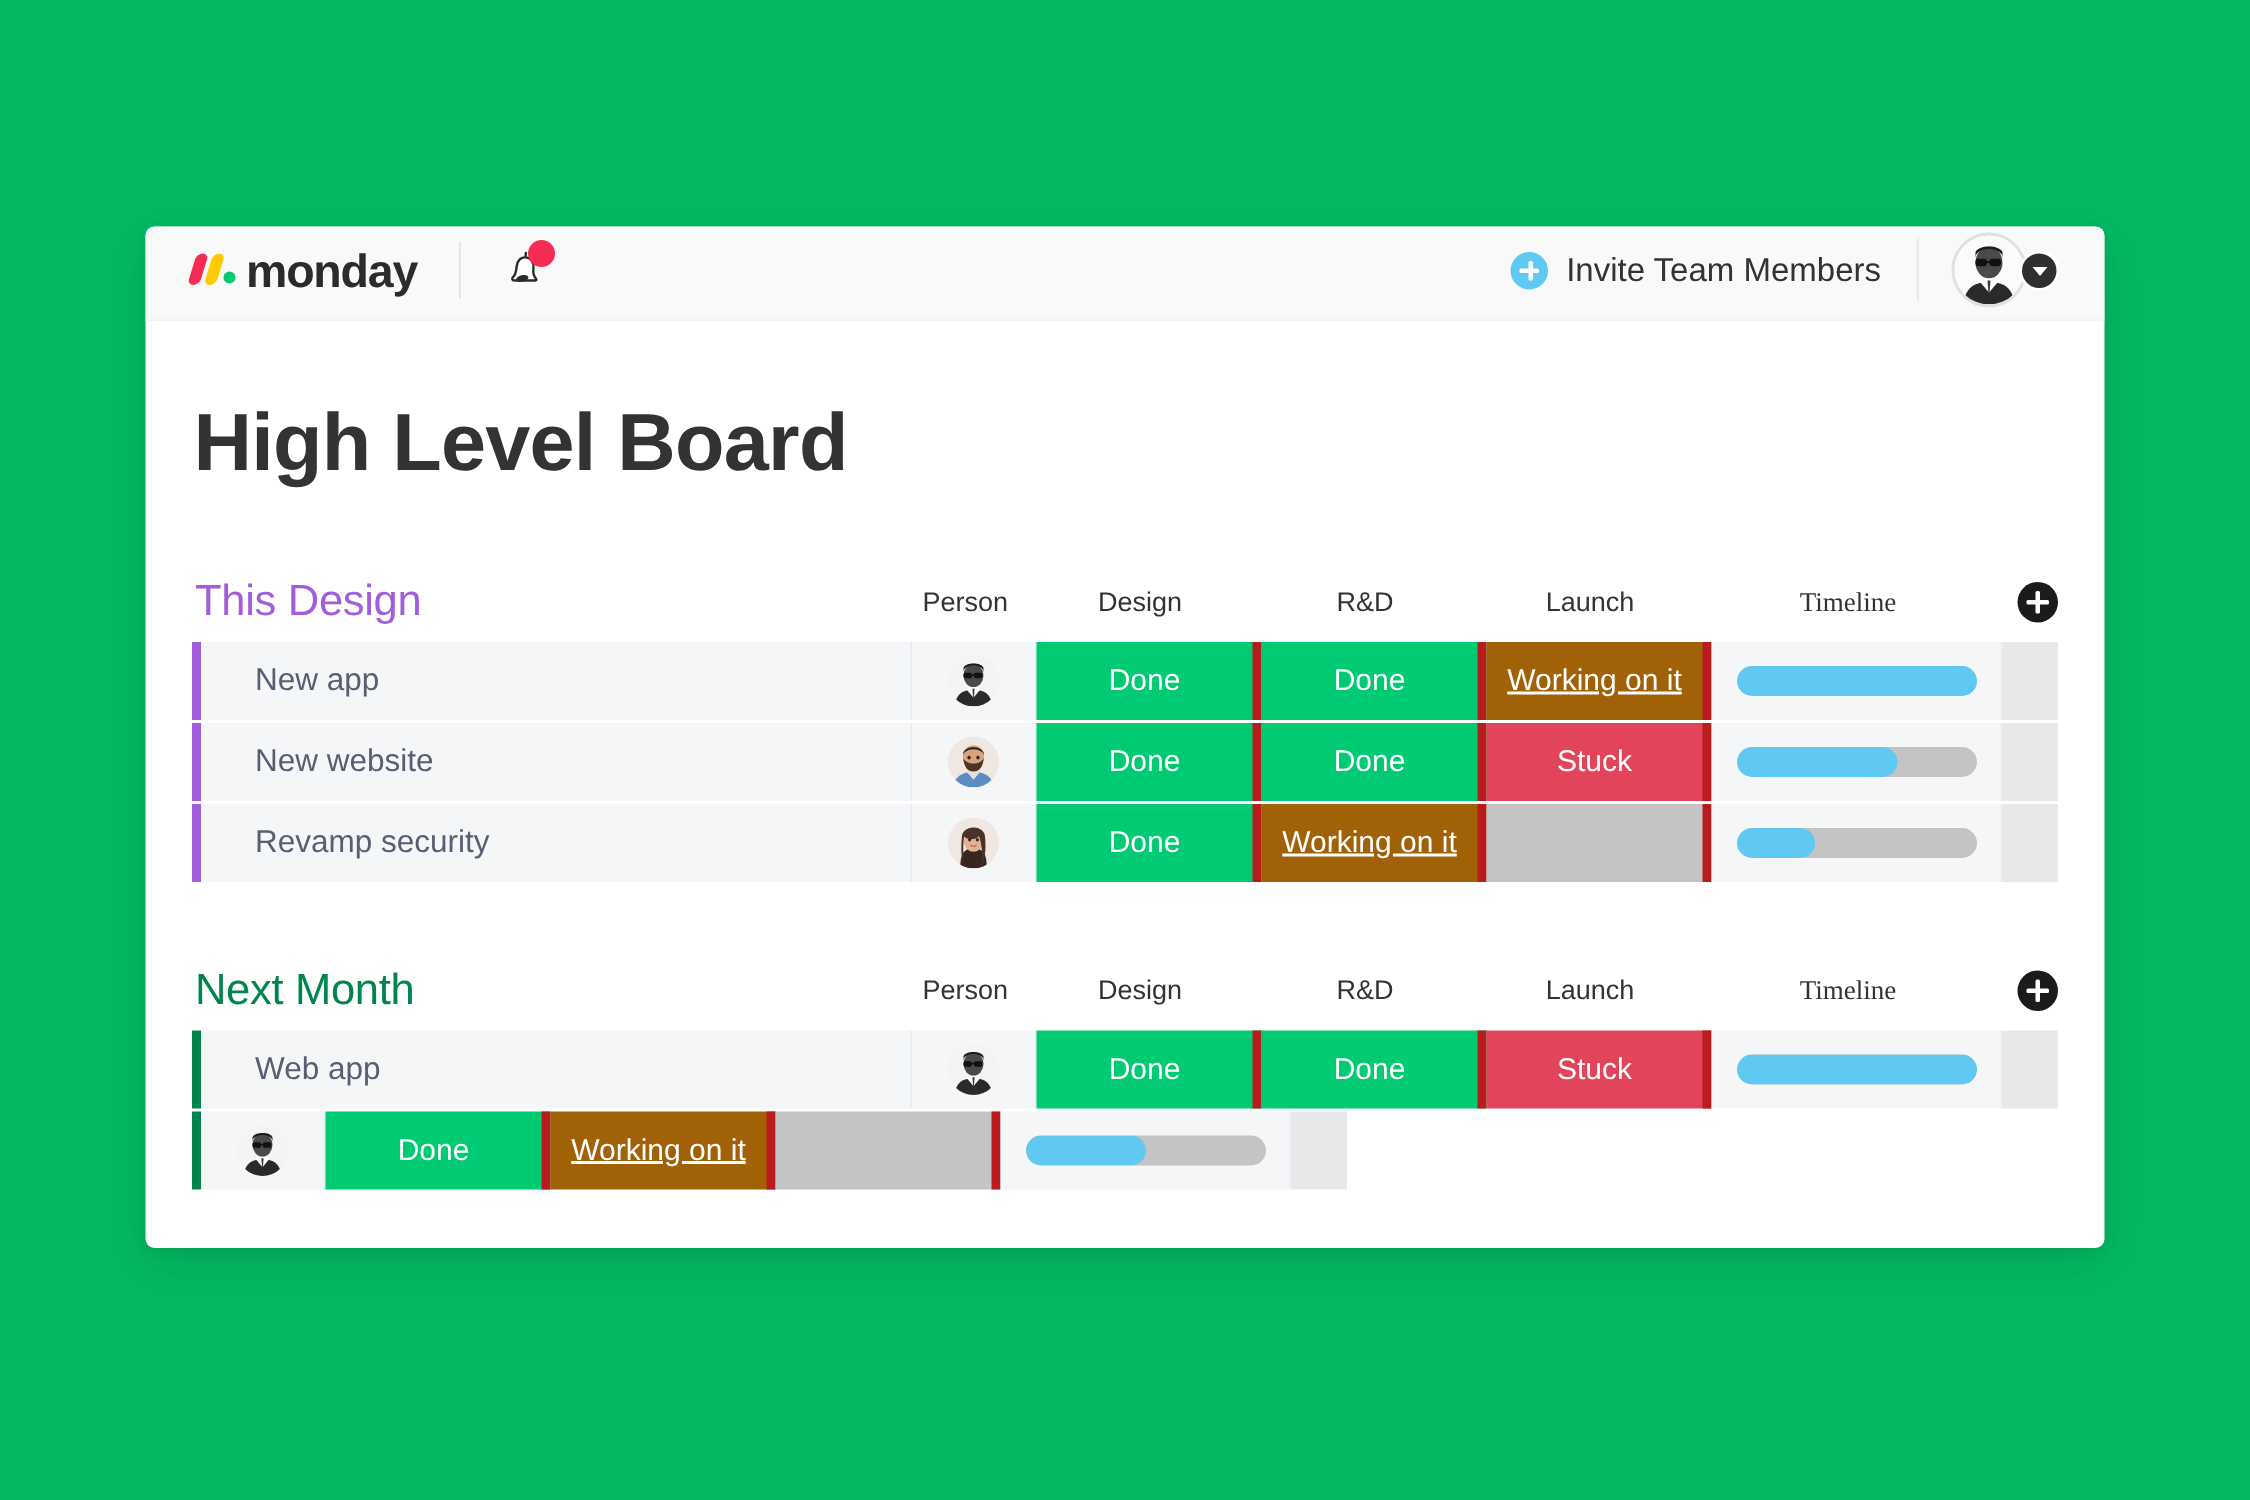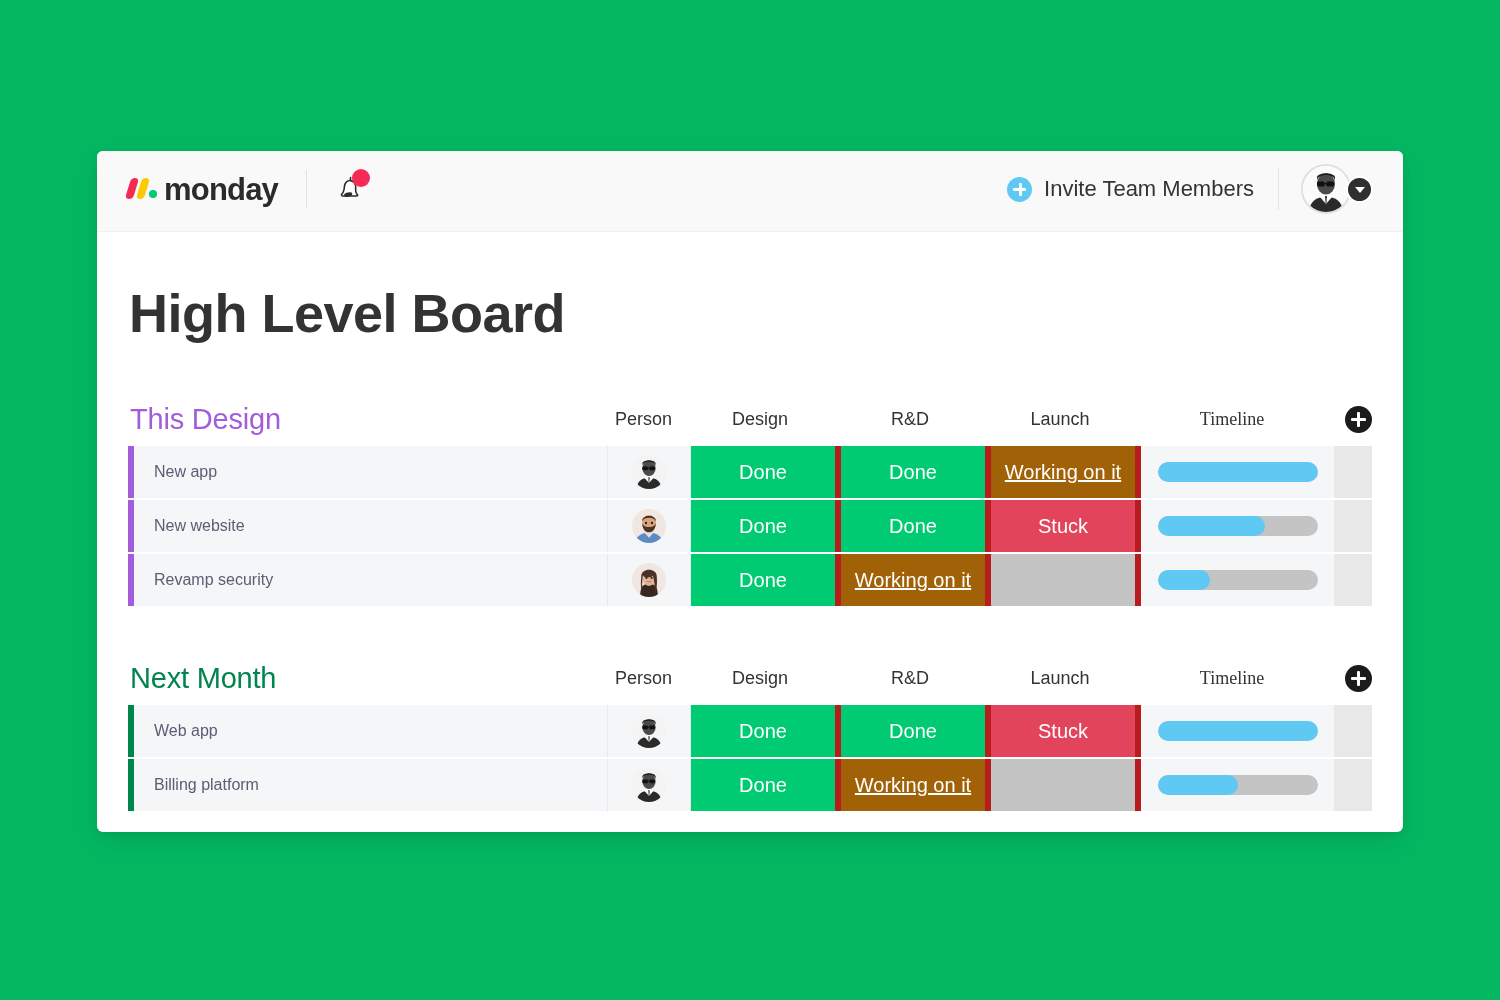--- a/index.html
+++ b/index.html
@@ -24,21 +24,21 @@
     width: 1306px;
     height: 681px;
     background: #ffffff;
     border-radius: 6px;
     box-shadow: 0 10px 30px rgba(0,0,0,0.10), 0 2px 8px rgba(0,0,0,0.05);
     overflow: hidden;
   }
 
   
   .topbar {
-    height: 81px;
+    height: 63px;
     background: #f9f9f9;
     border-bottom: 1px solid #f0f0f0;
     display: flex;
     align-items: center;
     padding: 0 30px 4px 31px;
     position: relative;
   }
 
   .brand {
     display: flex;
@@ -253,22 +253,22 @@
     flex: 0 0 6px;
   }
   .row.purple .row-accent { background: #a25ddc; }
   .row.green  .row-accent { background: #00854d; }
 
   .row-name {
     flex: 1 1 auto;
     background: #f5f6f8;
     display: flex;
     align-items: center;
-    padding-left: 20px;
-    font-size: 16px;
+    padding-left: 36px;
+    font-size: 21px;
     color: #5a5d73;
     border-right: 1px solid #e6e9ef;
   }
 
   .cell-person {
     width: 83px;
     flex: 0 0 83px;
     background: #f5f6f8;
     display: flex;
     align-items: center;
@@ -530,21 +530,20 @@
           <div class="cell-timeline">
             <div class="bar-track">
               <div class="bar-fill" style="width:100%"></div>
             </div>
           </div>
           <div class="cell-extra"></div>
         </div>
 
         <div class="row green">
           <div class="row-accent"></div>
-          <div class="row-name">Billing platform</div>
           <div class="cell-person">
             <div class="avatar-sm">
               <svg width="34" height="34" viewBox="0 0 46 46">
                 <rect width="46" height="46" fill="#f4f4f4"></rect>
                 <path d="M6 46 C7 35 13 31 23 31 C33 31 39 35 40 46 Z" fill="#2a2a2a"></path>
                 <path d="M17 31 L23 38 L29 31 L27 29 L19 29 Z" fill="#ffffff"></path>
                 <path d="M22 30 L24 30 L23.4 38 L22.6 38 Z" fill="#3a3a3a"></path>
                 <ellipse cx="23" cy="18" rx="9" ry="10.5" fill="#4a4a4a"></ellipse>
                 <path d="M14 15 C14 7 32 7 32 15 L32 11 C30 6 16 6 14 11 Z" fill="#1d1d1d"></path>
                 <rect x="14" y="15.5" width="7.6" height="5" rx="1.6" fill="#111111"></rect>

